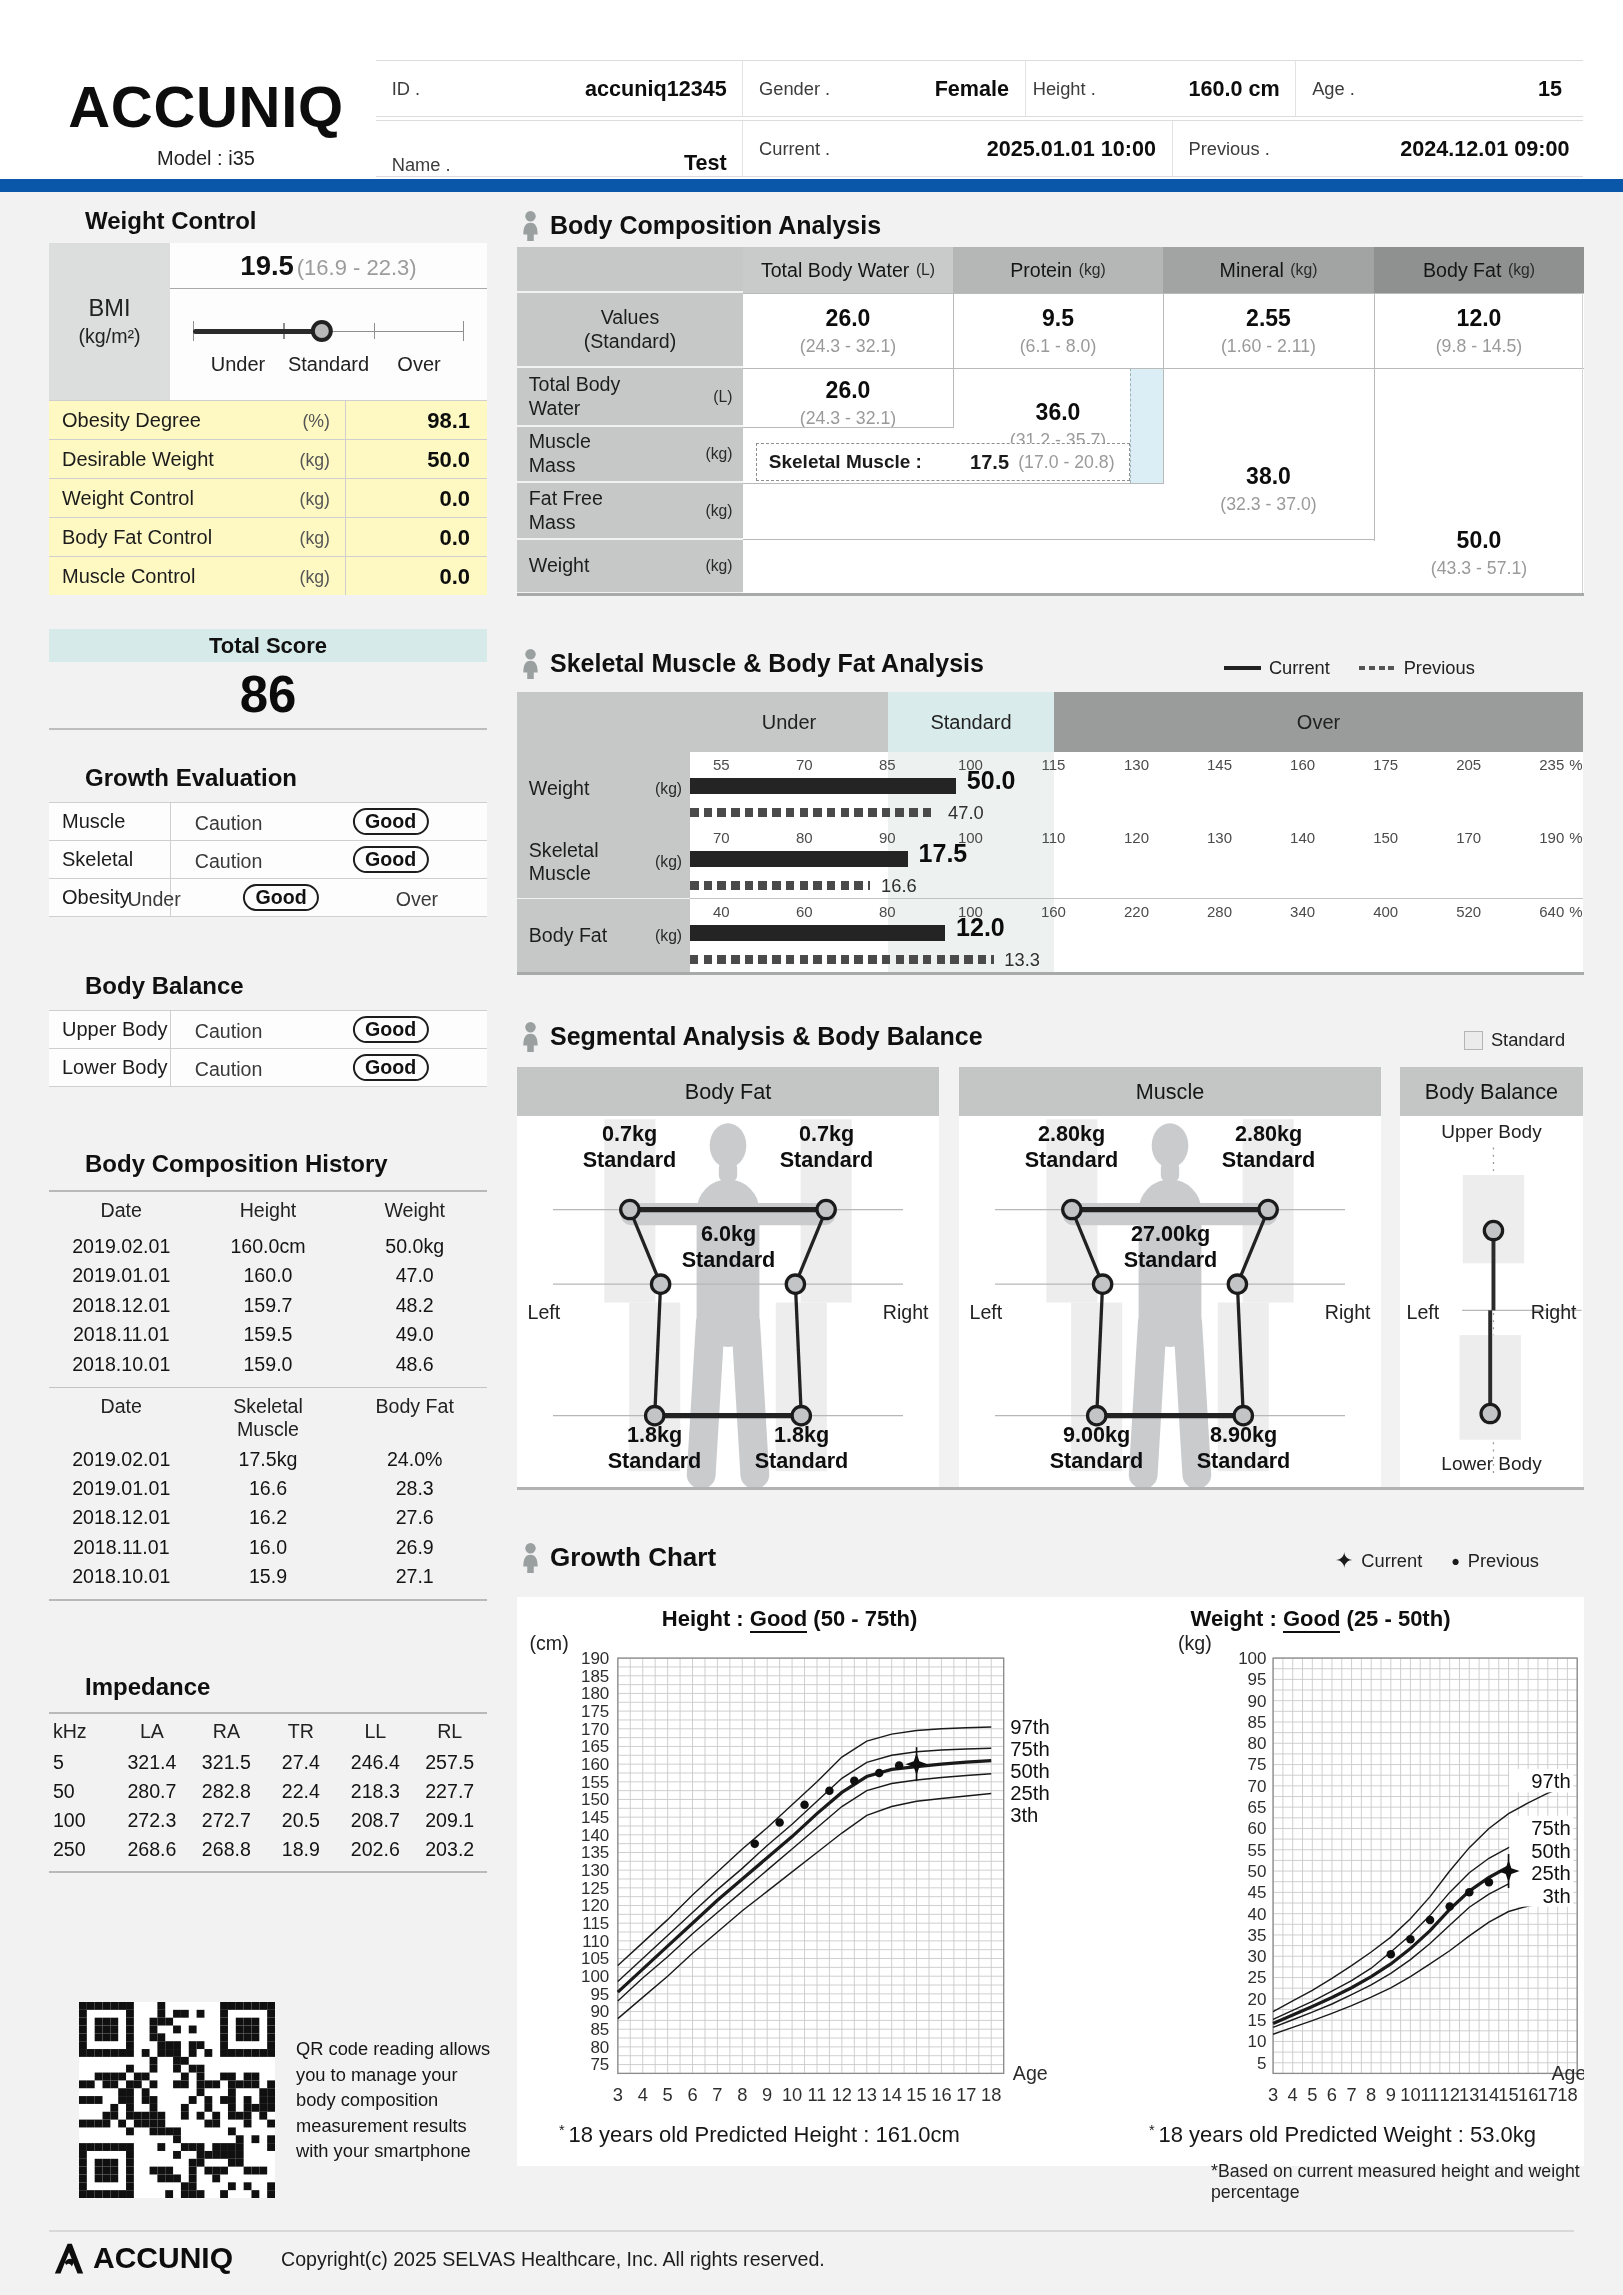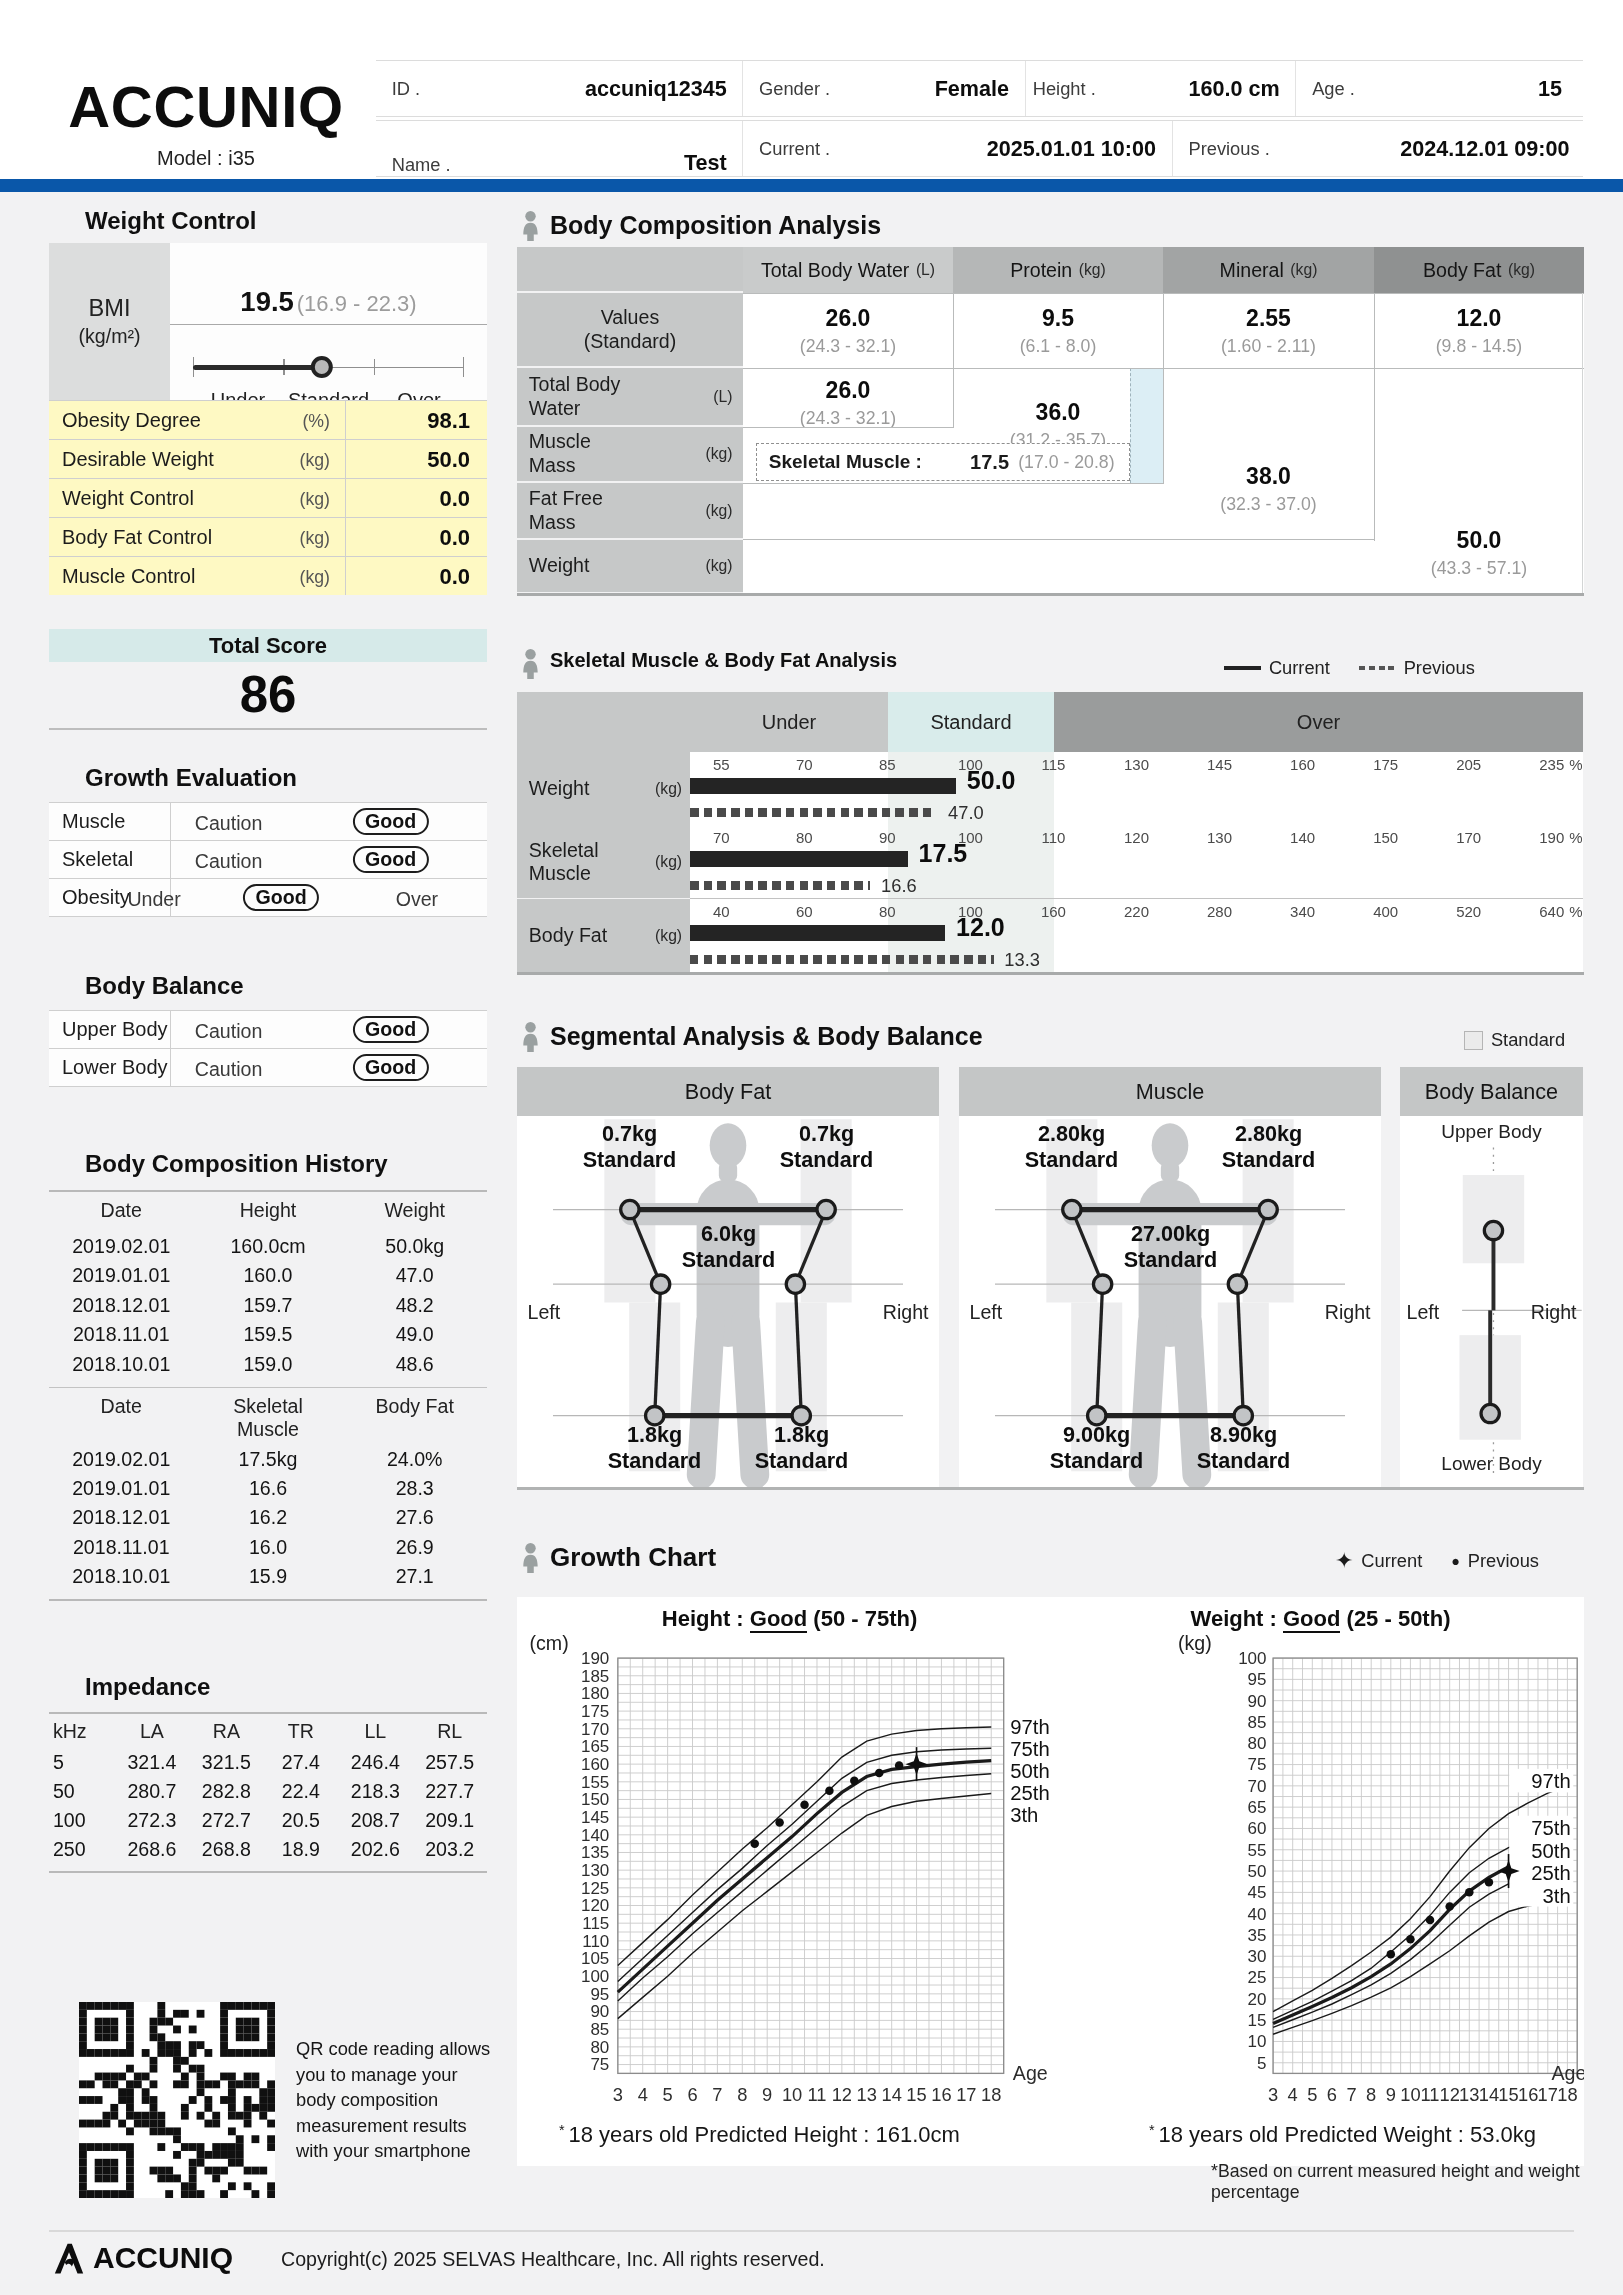--- a/index.html
+++ b/index.html
@@ -15,21 +15,21 @@
   .info-cell:first-child{border-left:none;}
   .info-lbl{font-size:18.3px;color:#3c3c3c;}
   .info-val{font-size:21.6px;font-weight:bold;color:#0d0d0d;}
   .sec-title{font-size:24px;font-weight:bold;color:#101010;}
   .icon-person{width:17px;height:30px;}
   
   .wc-table{left:49px;top:243px;width:438px;}
   .wc-bmi{display:flex;height:157px;background:#fdfdfd;}
   .wc-bmi-label{width:121px;background:#dcdddd;display:flex;flex-direction:column;align-items:center;justify-content:center;font-size:23.6px;color:#222;}
   .wc-bmi-unit{font-size:19.6px;margin-top:2.6px;}
-  .wc-bmi-body{flex:1;position:relative;margin-top:36px;}
+  .wc-bmi-body{flex:1;position:relative;}
   .wc-bmi-value{position:absolute;left:0;right:0;top:6.5px;height:38px;text-align:center;border-bottom:1.3px solid #a9a9a9;}
   .wc-bmi-value .v{font-size:27.5px;font-weight:bold;color:#111;}
   .wc-bmi-value .r{font-size:22px;color:#9c9c9c;}
   .wc-slider{position:absolute;left:23px;right:23px;top:77px;height:23.6px;}
   .wc-sl-line{position:absolute;left:0;right:0;top:10.5px;height:1.3px;background:#8f8f8f;}
   .wc-sl-tick{position:absolute;top:3.3px;width:1.3px;height:15.7px;background:#8f8f8f;}
   .wc-sl-end{top:1.3px;height:19.6px;}
   .wc-sl-prog{position:absolute;left:0;top:8.5px;height:5.2px;background:#2b2b2b;border-radius:2.6px;}
   .wc-sl-knob{position:absolute;top:0;width:14.4px;height:14.4px;border:4.6px solid #222;border-radius:50%;background:#b9b9b9;transform:translateX(-50%);}
   .wc-zones{position:absolute;left:23px;right:23px;top:110px;height:26px;}
@@ -762,21 +762,21 @@
     <div class="bseg" style="left:857px;top:46px;width:1.3px;height:248px;"></div>
     <div class="bseg" style="left:226px;top:292px;width:632px;height:1.3px;"></div>
     <div class="bseg" style="left:1065px;top:46px;width:1.3px;height:302px;background:#d3d5d5;"></div>
     <div class="bseg" style="left:0;top:346px;width:1067px;height:2.6px;background:#a8aaaa;"></div>
   </div>
 
   <div class="abs" style="left:522px;top:649px;"><svg class="icon-person" viewBox="0 0 26 46">
         <circle cx="13" cy="8" r="8" fill="#9aa0a0"></circle>
         <path d="M13 18 C5 18 2 25 2 36 L8 36 L8 46 L18 46 L18 36 L24 36 C24 25 21 18 13 18 Z" fill="#9aa0a0"></path>
       </svg></div>
-  <div class="abs sec-title" style="left:550px;top:649px;font-size:20px;">Skeletal Muscle &amp; Body Fat Analysis</div>
+  <div class="abs sec-title" style="left:550px;top:649px;font-size:25px;">Skeletal Muscle &amp; Body Fat Analysis</div>
   <div class="abs" style="left:1224px;top:657px;">
     <span class="legend-line"></span><span class="legend-txt">Current</span>
     <span class="legend-dash" style="margin-left:26px;"></span><span class="legend-txt">Previous</span>
   </div>
   <div class="abs smbf">
     <div class="smbf-head" style="left:0;width:173px;background:#c6c8c8;"></div>
     <div class="smbf-head" style="left:173px;width:198px;background:#c6c8c8;">Under</div>
     <div class="smbf-head" style="left:371px;width:166px;background:#d9eceb;">Standard</div>
     <div class="smbf-head" style="left:537px;width:529px;background:#9a9c9c;">Over</div>
     <div id="smbf-rows">

